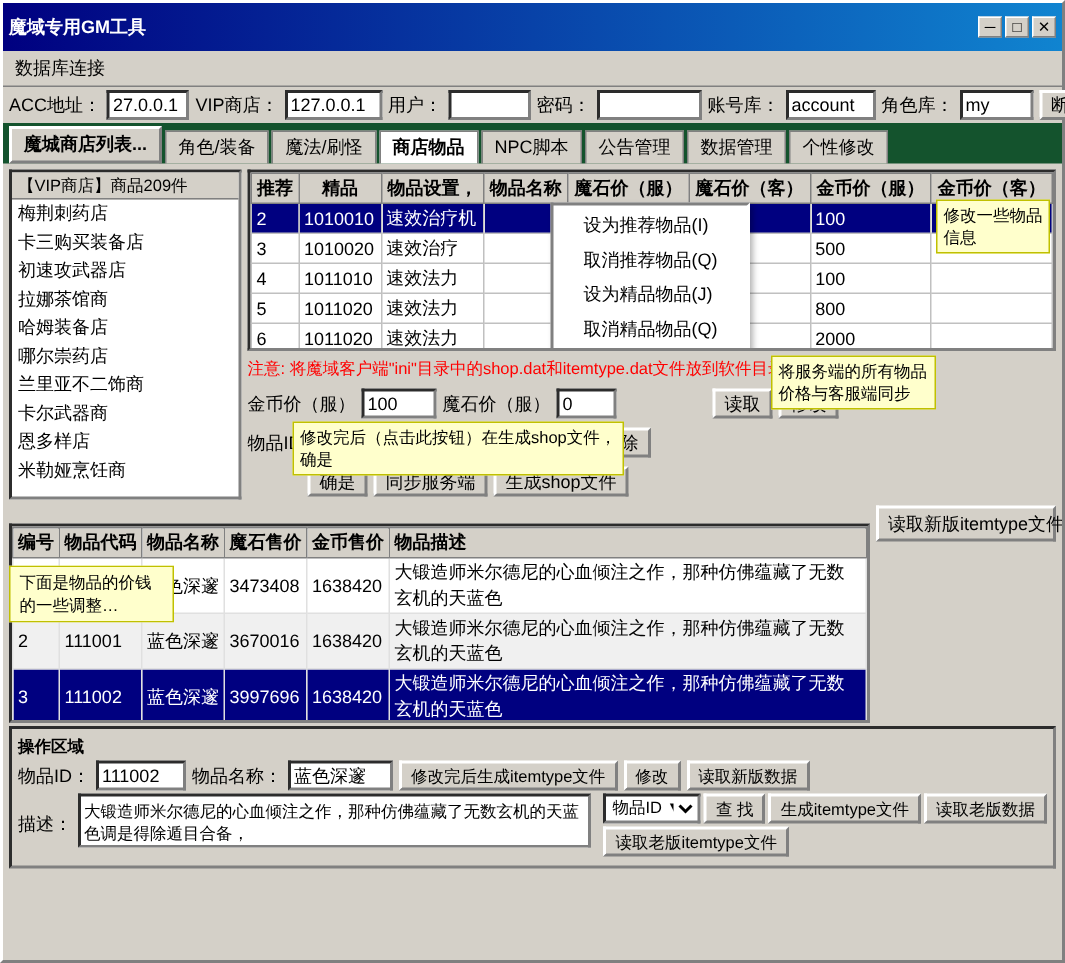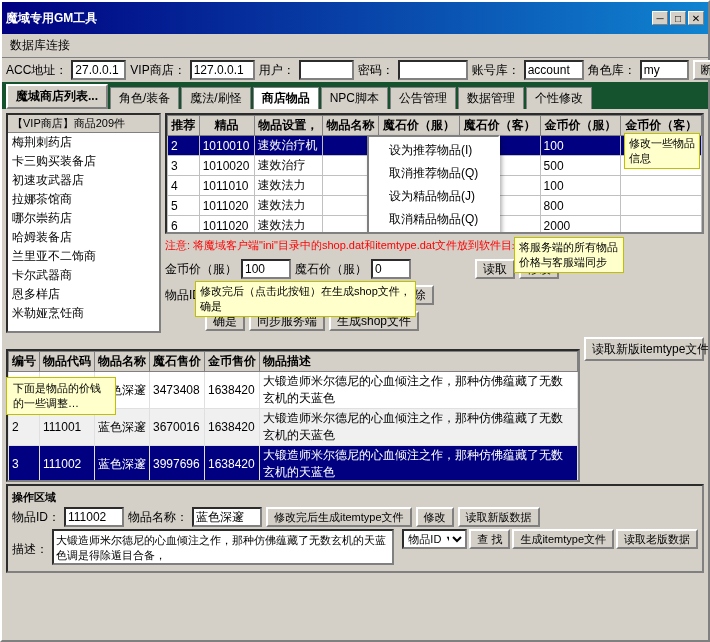--- a/index.html
+++ b/index.html
@@ -134,22 +134,22 @@
 
     <div class="top-section">
 
       <div class="shop-list-panel">
         <div class="shop-list-header">【VIP商店】商品209件</div>
         <div class="shop-list">
           <div class="shop-item">梅荆刺药店</div>
           <div class="shop-item">卡三购买装备店</div>
           <div class="shop-item">初速攻武器店</div>
           <div class="shop-item">拉娜茶馆商</div>
+          <div class="shop-item">哈姆装备店</div>
           <div class="shop-item">哪尔崇药店</div>
-          <div class="shop-item">哈姆装备店</div>
           <div class="shop-item">兰里亚不二饰商</div>
           <div class="shop-item">卡尔武器商</div>
           <div class="shop-item">恩多样店</div>
           <div class="shop-item">米勒娅烹饪商</div>
 
         </div>
       </div>
 
       <div class="right-panel">
 
@@ -343,18 +343,21 @@
         <textarea class="ops-textarea" style="height: 36px; flex: 1 1 0%;">大锻造师米尔德尼的心血倾注之作，那种仿佛蕴藏了无数玄机的天蓝色调是得除遁目合备，</textarea>
         <div style="display:flex; flex-direction: column; gap: 2px; flex-shrink: 0; margin-left: 4px;">
           <div style="display:flex; gap: 2px;">
             <select class="select-box" style="width: 65px;">
               <option>物品ID ▼</option>
             </select>
             <button class="ops-btn">查 找</button>
             <button class="ops-btn">生成itemtype文件</button>
             <button class="ops-btn">读取老版数据</button>
           </div>
+          <div style="display:flex; gap: 2px;">
+            <button class="ops-btn">读取老版itemtype文件</button>
+          </div>
         </div>
       </div>
     </div>
 
   </div>
 </div>
 
 </body></html>

